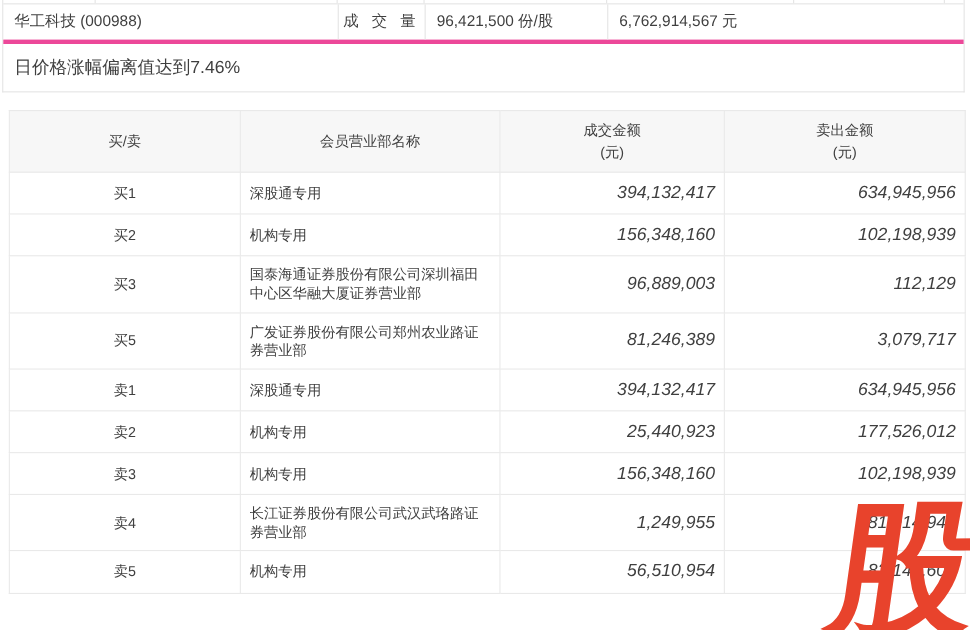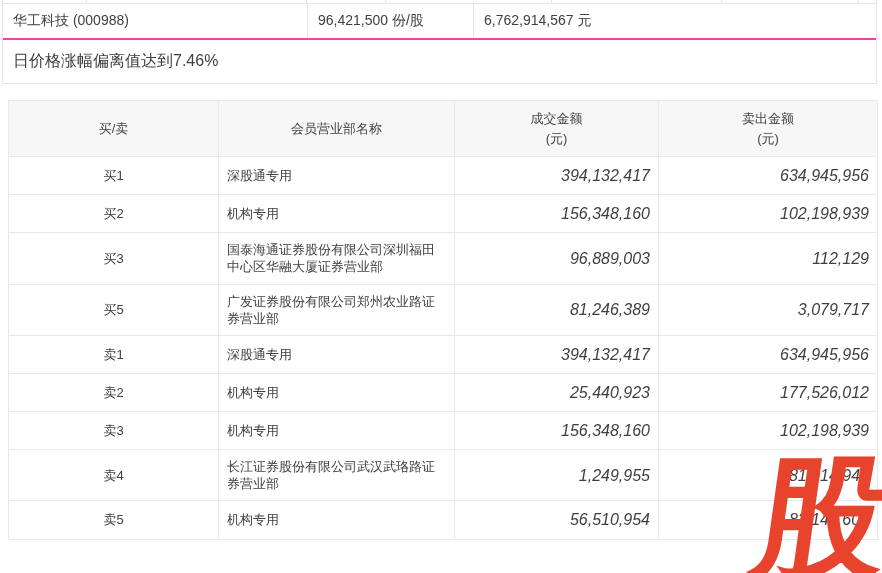--- a/index.html
+++ b/index.html
@@ -10,21 +10,21 @@
     -webkit-font-smoothing:antialiased;
   }
   .page{position:relative;width:882px;height:573px;overflow:hidden;}
 
   
   .top-table{position:absolute;left:2px;top:0;width:875px;box-sizing:border-box;
     border-left:1px solid #e4e4e4;border-right:1px solid #e4e4e4;border-bottom:1px solid #e4e4e4;}
   .sliver{display:flex;height:4px;border-bottom:1px solid #e4e4e4;box-sizing:border-box;}
   .sliver > div{box-sizing:border-box;border-right:1px solid #e4e4e4;height:100%;}
   .sliver > div:last-child{border-right:none;}
-  .toprow{display:flex;height:36px;border-bottom:2px solid #ec4899;box-sizing:border-box;align-items:center;font-size:14px;}
+  .toprow{display:flex;height:36px;border-bottom:4px solid #ec4899;box-sizing:border-box;align-items:center;font-size:14px;}
   .toprow > div{box-sizing:border-box;border-right:1px solid #e4e4e4;height:100%;display:flex;align-items:center;padding:0 10px;white-space:nowrap;overflow:hidden;}
   .toprow > div:last-child{border-right:none;text-align:right;}
   .c1{width:305px;} .c2{width:79px;justify-content:center;letter-spacing:4px;padding:0 2px !important;}
   .c3{width:166px;} .c4{width:171px;} .c5{width:154px;}
   .noterow{height:43px;display:flex;align-items:center;padding:0 10px;font-size:16px;}
 
   
   table.main{position:absolute;left:8px;top:100px;width:869px;border-collapse:collapse;table-layout:fixed;
     font-size:13px;color:#3f3f3f;}
   table.main td,table.main th{border:1px solid #e9e9e9;font-weight:normal;box-sizing:border-box;
@@ -56,20 +56,21 @@
       <div style="width:84px"></div>
       <div style="width:221px"></div>
       <div style="width:79px"></div>
       <div style="width:166px"></div>
       <div style="width:171px"></div>
       <div style="width:137px"></div>
       <div style="width:17px"></div>
     </div>
     <div class="toprow">
       <div class="c1">华工科技 (000988)</div>
+      <div class="c2">成 交 量</div>
       <div class="c3">96,421,500 份/股</div>
       <div class="c5">6,762,914,567 元</div>
     </div>
     <div class="noterow">日价格涨幅偏离值达到7.46%</div>
   </div>
 
   <table class="main">
     <colgroup>
         <col style="width:210px">
         <col style="width:236px">

